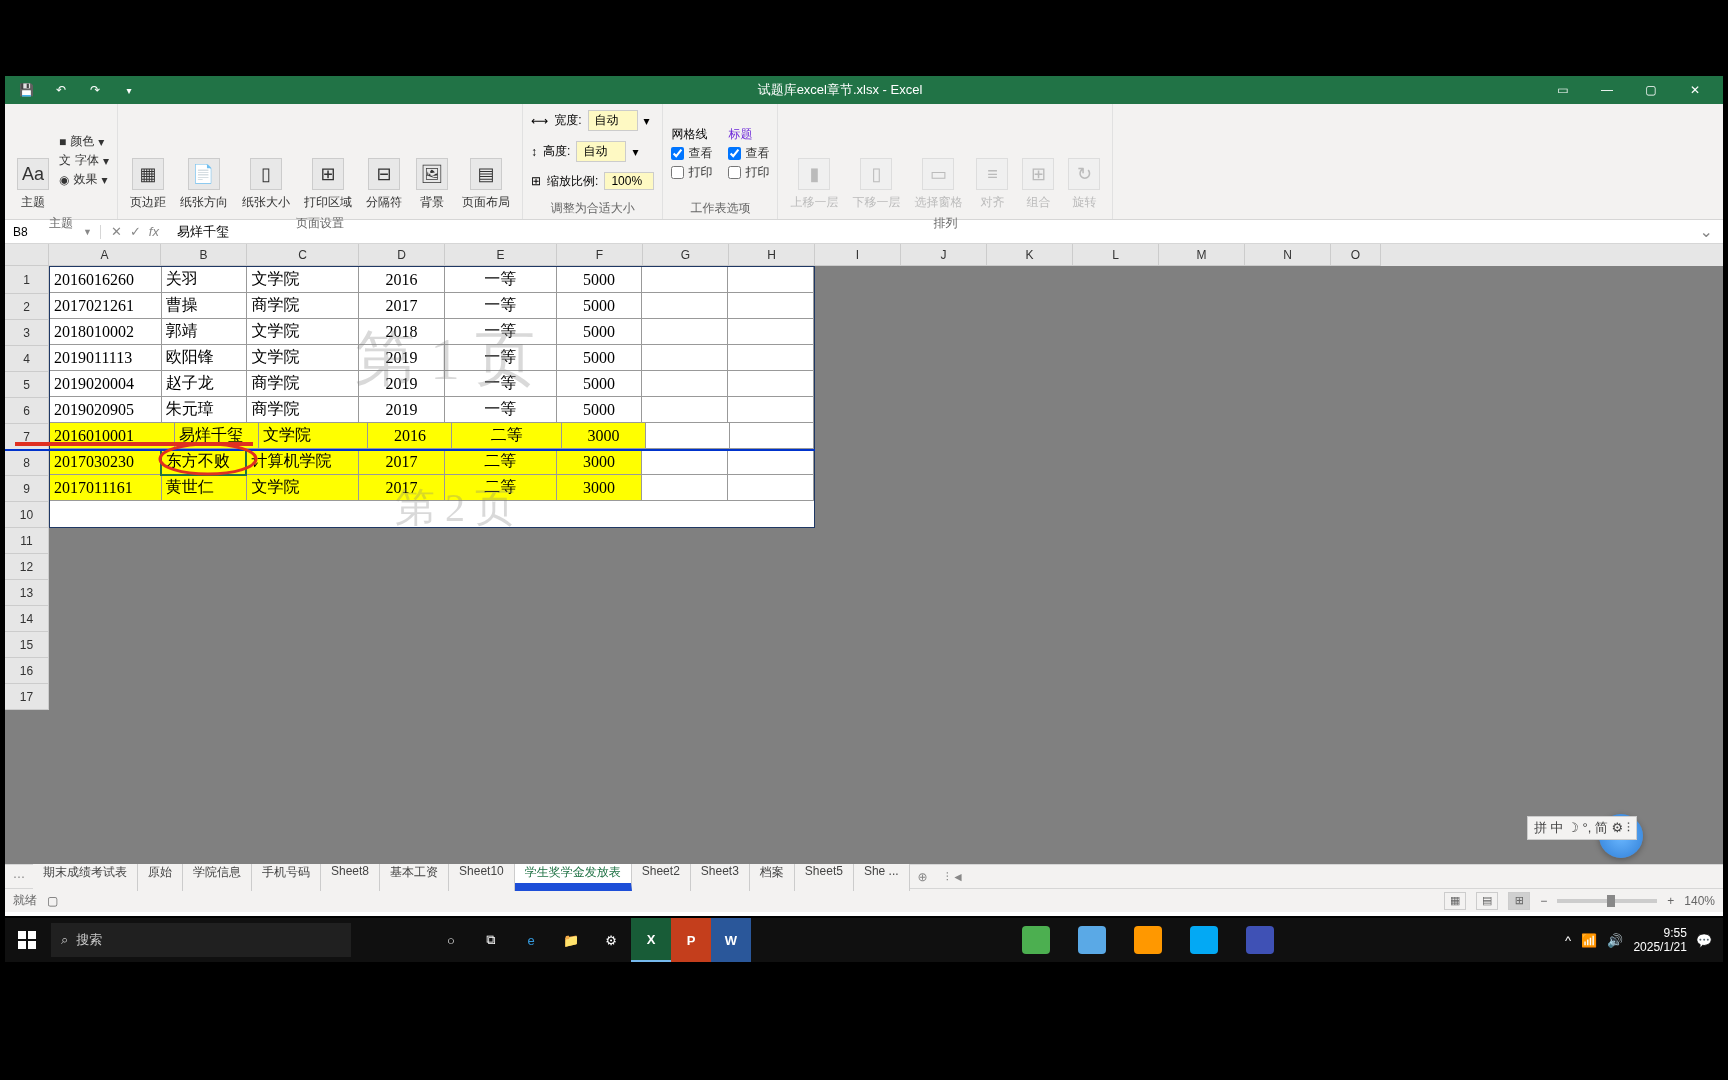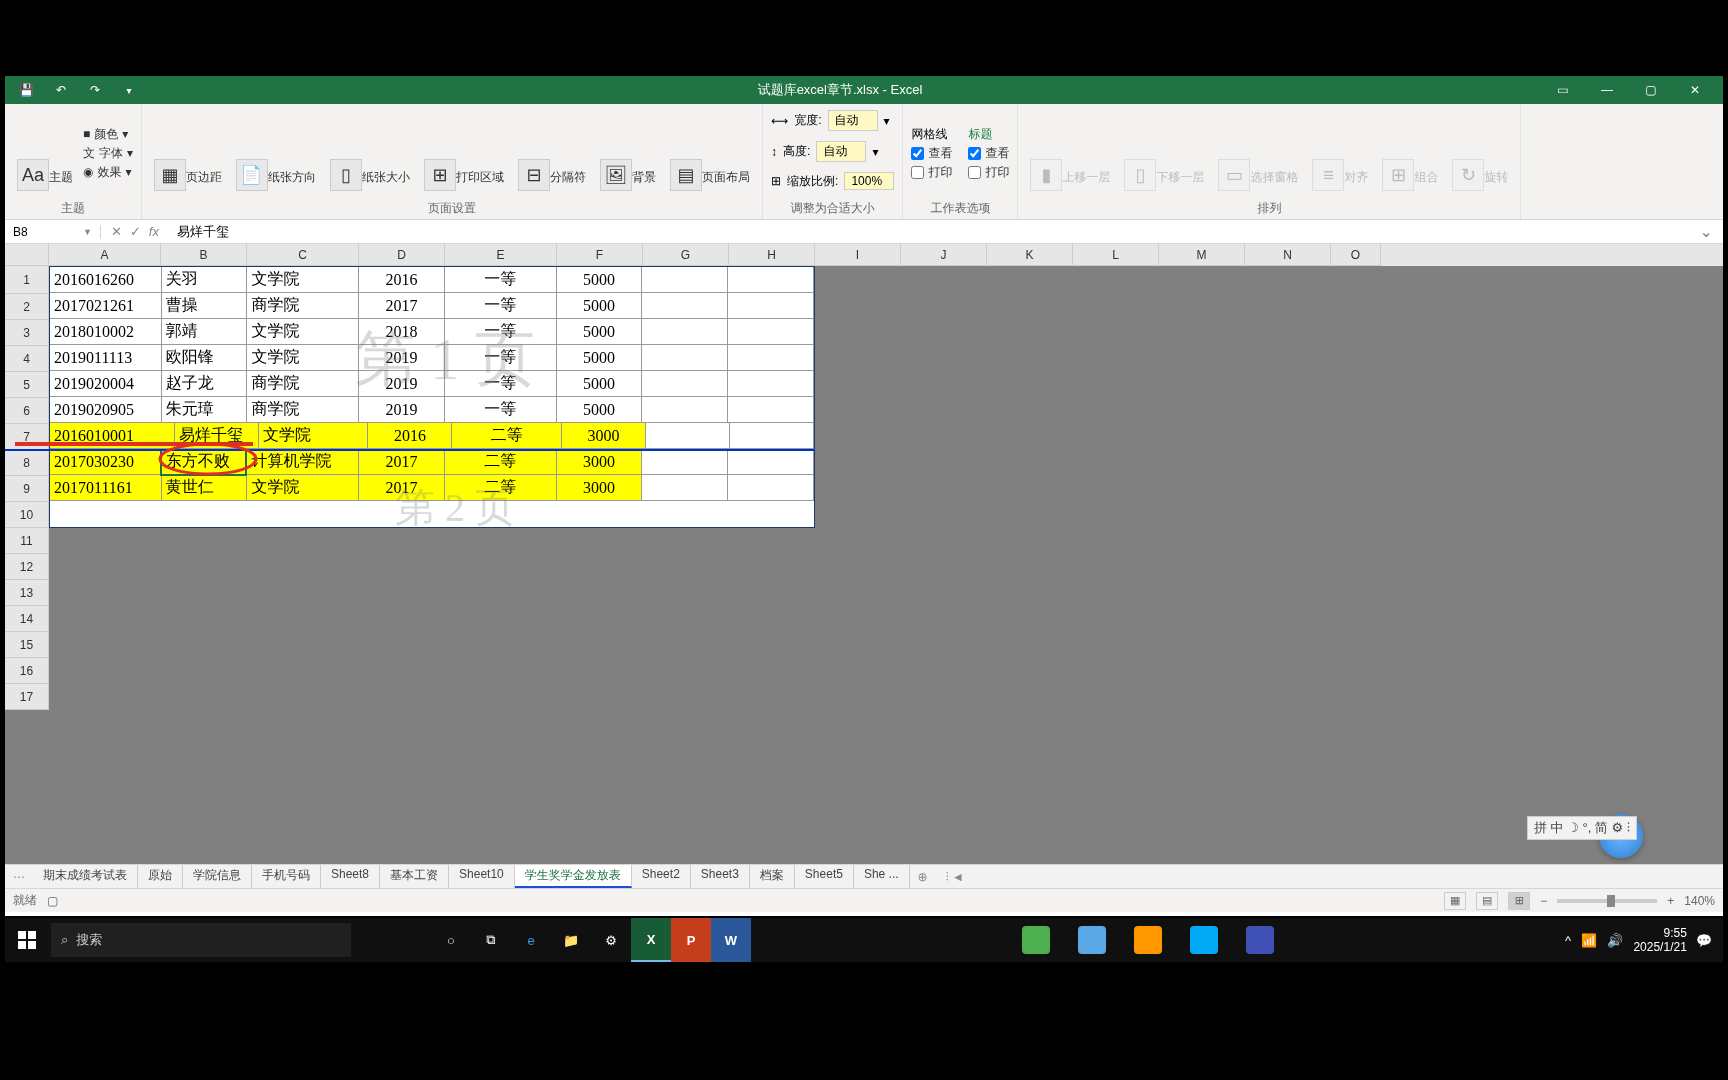--- a/index.html
+++ b/index.html
@@ -19,21 +19,21 @@
   .ribbon-tab { padding: 0 14px; display: flex; align-items: center; color: #fff; font-size: 13px; cursor: pointer; }
   .ribbon-tab.active { background: #f3f2f1; color: #217346; }
   .tell-me { color: #d0e6da; font-size: 12px; margin-left: 8px; display: flex; align-items: center; }
   .ribbon-right { margin-left: auto; display: flex; align-items: center; padding-right: 10px; gap: 10px; color: #fff; font-size: 13px; }
 
   
   .ribbon-body { height: 116px; background: #f3f2f1; border-bottom: 1px solid #d6d6d6; display: flex; }
   .ribbon-group { border-right: 1px solid #e1e1e1; padding: 4px 8px 0 8px; display: flex; flex-direction: column; justify-content: space-between; }
   .ribbon-group-label { text-align: center; font-size: 12px; color: #666; padding: 2px 0; }
   .ribbon-group-content { flex: 1; display: flex; align-items: center; gap: 6px; }
-  .big-btn { display: flex; flex-direction: row; align-items: center; justify-content: center; font-size: 12px; color: #333; cursor: pointer; padding: 2px 4px; margin-top: 48px; }
+  .big-btn { display: flex; flex-direction: column; align-items: center; justify-content: center; font-size: 12px; color: #333; cursor: pointer; padding: 2px 4px; margin-top: 48px; }
   .big-btn-icon { width: 32px; height: 32px; background: #e8e8e8; border: 1px solid #ccc; margin-bottom: 4px; display: flex; align-items: center; justify-content: center; font-size: 18px; }
   .small-row { display: flex; flex-direction: column; gap: 2px; font-size: 12px; color: #333; }
   .small-row label { display: flex; align-items: center; gap: 4px; cursor: pointer; }
   .inline-field { display: flex; align-items: center; gap: 6px; font-size: 12px; padding: 2px 0; }
   .inline-field .sel { border: 1px solid #ccc; background: #fef9c3; padding: 1px 6px; font-size: 12px; min-width: 50px; display: inline-block; }
   .disabled { color: #bbb; }
   .disabled .big-btn-icon { background: #f0f0f0; border-color: #ddd; }
 
   
   .formula-row { height: 24px; border-bottom: 1px solid #d6d6d6; display: flex; align-items: center; background: #fff; }
@@ -60,21 +60,21 @@
   .cell.yellow { background: #ffff00; }
   .active-cell { position: absolute; border: 2px solid #217346; pointer-events: none; }
   .watermark { position: absolute; font-size: 60px; color: rgba(128,128,128,0.3); font-family: "SimSun", serif; pointer-events: none; z-index: 5; }
   .page-break { position: absolute; left: 0; height: 2px; background: #0033cc; z-index: 4; }
   .red-mark { position: absolute; z-index: 10; pointer-events: none; }
 
   
   .sheet-tab-row { height: 24px; background: #f3f2f1; border-top: 1px solid #d6d6d6; display: flex; align-items: center; font-size: 12px; }
   .sheet-nav { padding: 0 8px; color: #888; display: flex; gap: 6px; }
   .sheet-tab { padding: 2px 10px; border-right: 1px solid #ccc; cursor: pointer; color: #444; background: #f3f2f1; }
-  .sheet-tab.active { background: #fff; border-bottom: 2px solid #1d4ed8; color: #217346; }
+  .sheet-tab.active { background: #fff; border-bottom: 8px solid #1d4ed8; color: #217346; }
   .add-sheet { padding: 0 8px; color: #888; cursor: pointer; }
   .hscroll-stub { margin-left: 10px; color: #888; }
 
   
   .status-bar { height: 24px; background: #f3f2f1; border-top: 1px solid #d6d6d6; display: flex; align-items: center; font-size: 12px; color: #666; padding: 0 8px; }
   .status-right { margin-left: auto; display: flex; align-items: center; gap: 10px; }
   .view-btn { width: 22px; height: 18px; border: 1px solid #ccc; cursor: pointer; display: flex; align-items: center; justify-content: center; font-size: 11px; }
   .view-btn.active { background: #d0d0d0; }
   .zoom-slider { width: 100px; height: 4px; background: #ccc; position: relative; }
   .zoom-slider::after { content: ""; position: absolute; left: 50%; top: -4px; width: 8px; height: 12px; background: #888; }
@@ -189,21 +189,21 @@
           <label>
               <input type="checkbox" checked="" style=""> 
               <span>查看</span>
             </label>
           <label>
               <input type="checkbox" style=""> 
               <span>打印</span>
             </label>
         </div>
         <div class="small-row">
-          <span style="color:#15803d">标题</span>
+          <span style="color:#6d28d9">标题</span>
           <label>
               <input type="checkbox" checked="" style=""> 
               <span>查看</span>
             </label>
           <label>
               <input type="checkbox" style=""> 
               <span>打印</span>
             </label>
         </div>
       </div>

